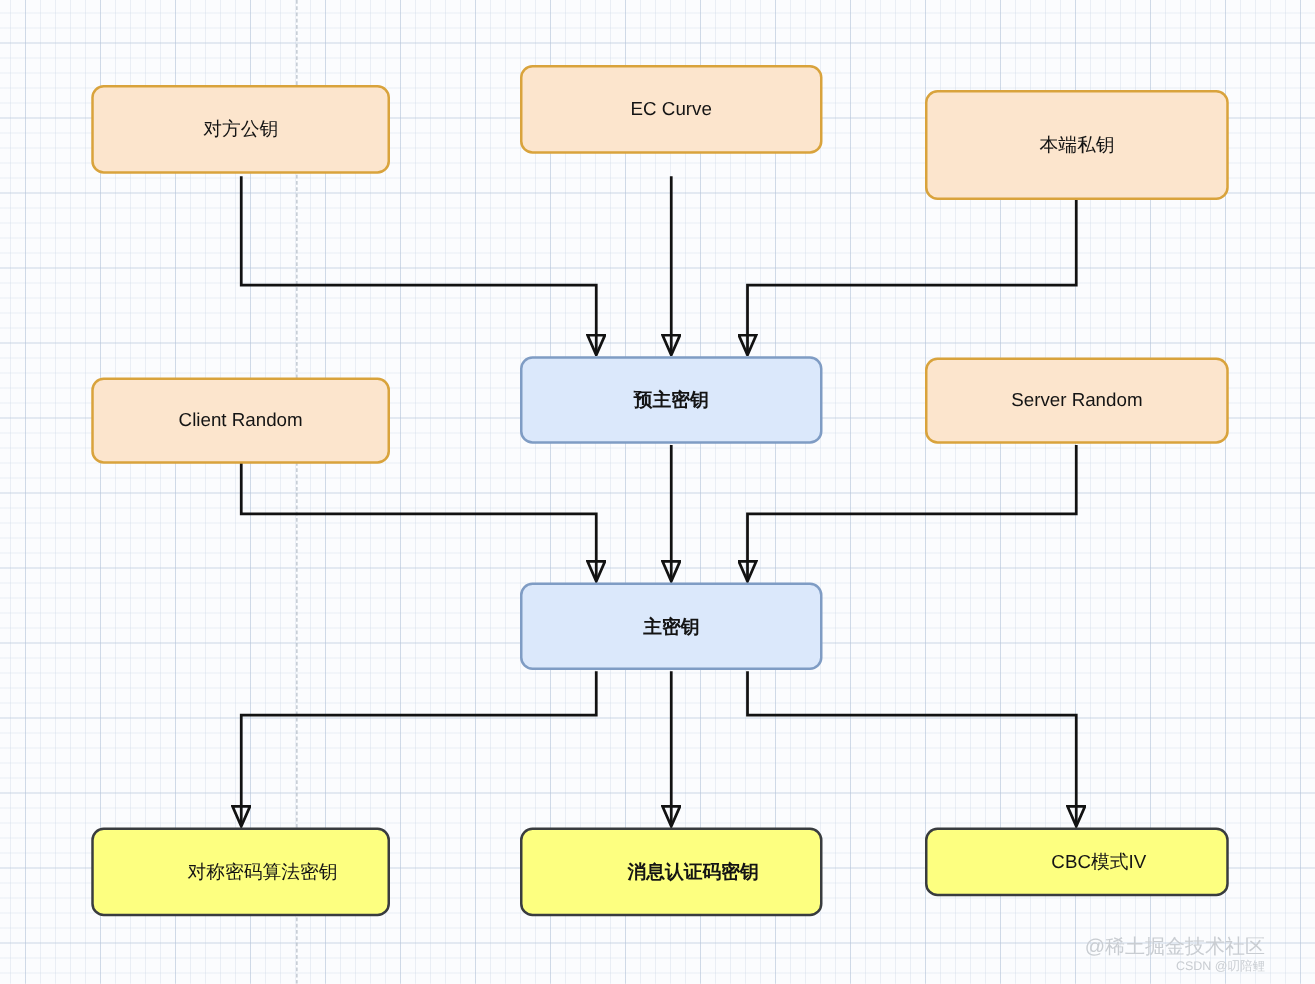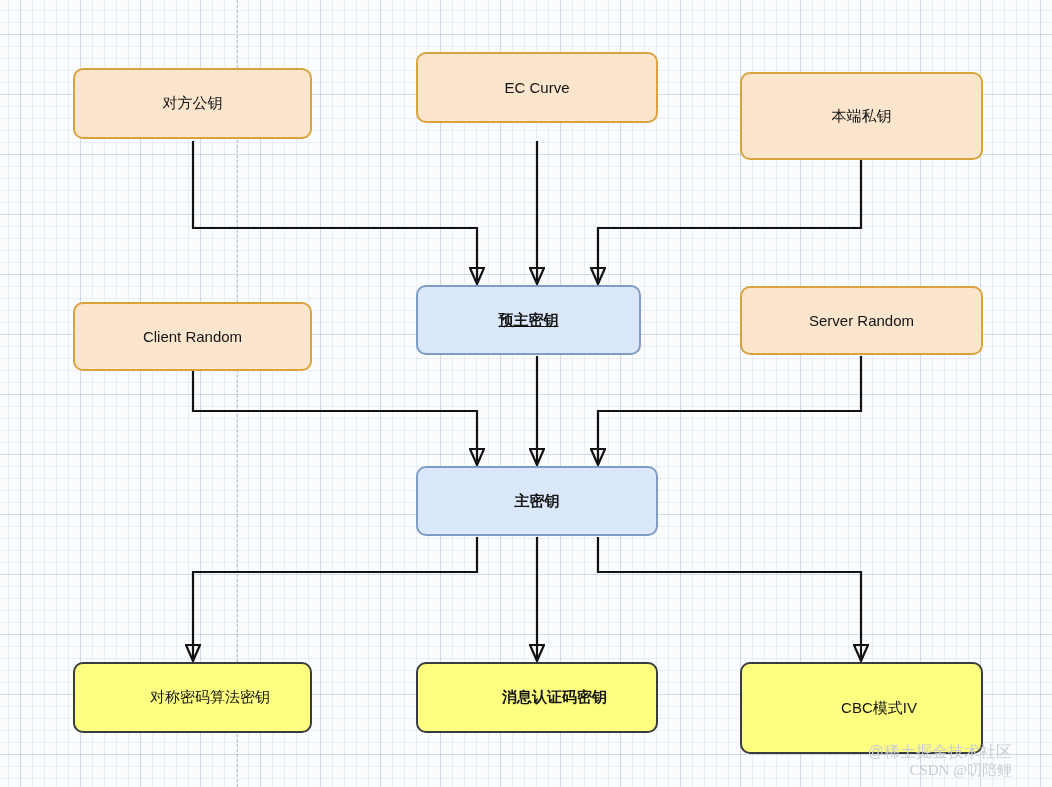--- a/index.html
+++ b/index.html
@@ -66,39 +66,39 @@
   .node.yellow {
     background: #fdff80;
     border: 2px solid #393c3f;
     padding-left: 35px;
   }
   
   #n-peer   { left: 73px;  top: 68px;  width: 239px; height: 71px; }
   #n-ec     { left: 416px; top: 52px;  width: 242px; height: 71px; }
   #n-local  { left: 740px; top: 72px;  width: 243px; height: 88px; }
   #n-client { left: 73px;  top: 286px; width: 239px; height: 69px; margin-top: 16px; }
-  #n-pre    { left: 416px; top: 285px; width: 225px; height: 70px; text-decoration: underline; }
+  #n-pre    { left: 416px; top: 285px; width: 242px; height: 70px; }
   #n-server { left: 740px; top: 286px; width: 243px; height: 69px; }
   #n-master { left: 416px; top: 466px; width: 242px; height: 70px; }
   #n-sym    { left: 73px;  top: 662px; width: 239px; height: 71px; }
   #n-mac    { left: 416px; top: 662px; width: 242px; height: 71px; font-weight: bold; }
-  #n-cbc    { left: 740px; top: 662px; width: 243px; height: 92px; }
+  #n-cbc    { left: 740px; top: 662px; width: 243px; height: 55px; }
 
   .watermark {
     position: absolute;
     right: 40px;
     bottom: 8px;
     text-align: right;
     color: #c9cdd2;
     line-height: 1.15;
     pointer-events: none;
     margin-top: 48px;
   }
   .watermark .wm1 { font-size: 16px; }
-  .watermark .wm2 { font-size: 15px; font-family: Liberation Serif, serif; }
+  .watermark .wm2 { font-size: 10px; }
 </style>
 </head>
 <body>
 
 <div id="canvas">
 
   <div class="page-divider"></div>
 
   <svg id="edges" viewBox="0 0 1052 787" xmlns="http://www.w3.org/2000/svg">
     <defs>

